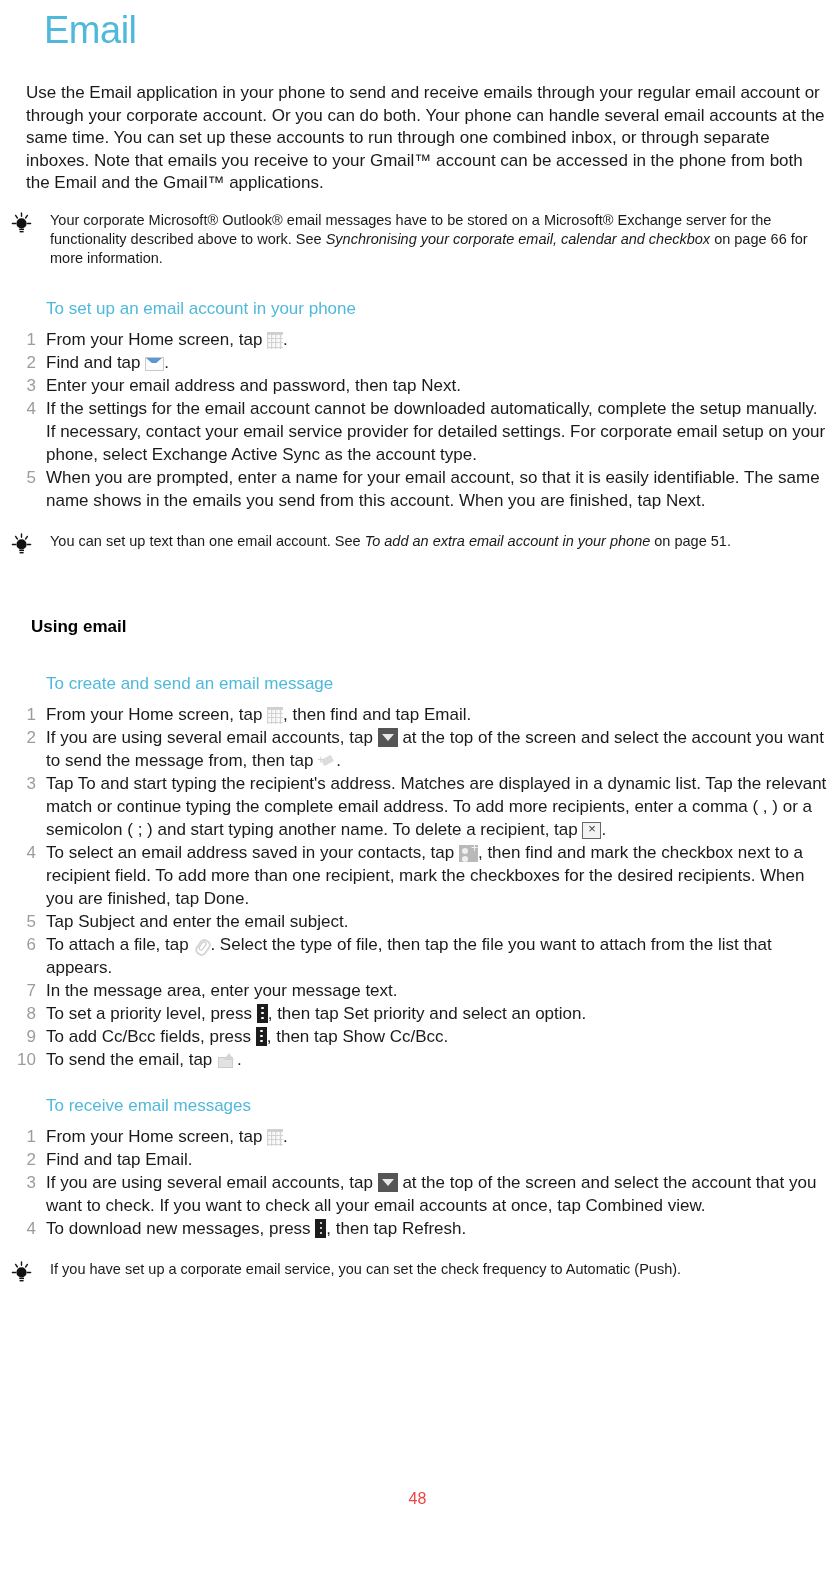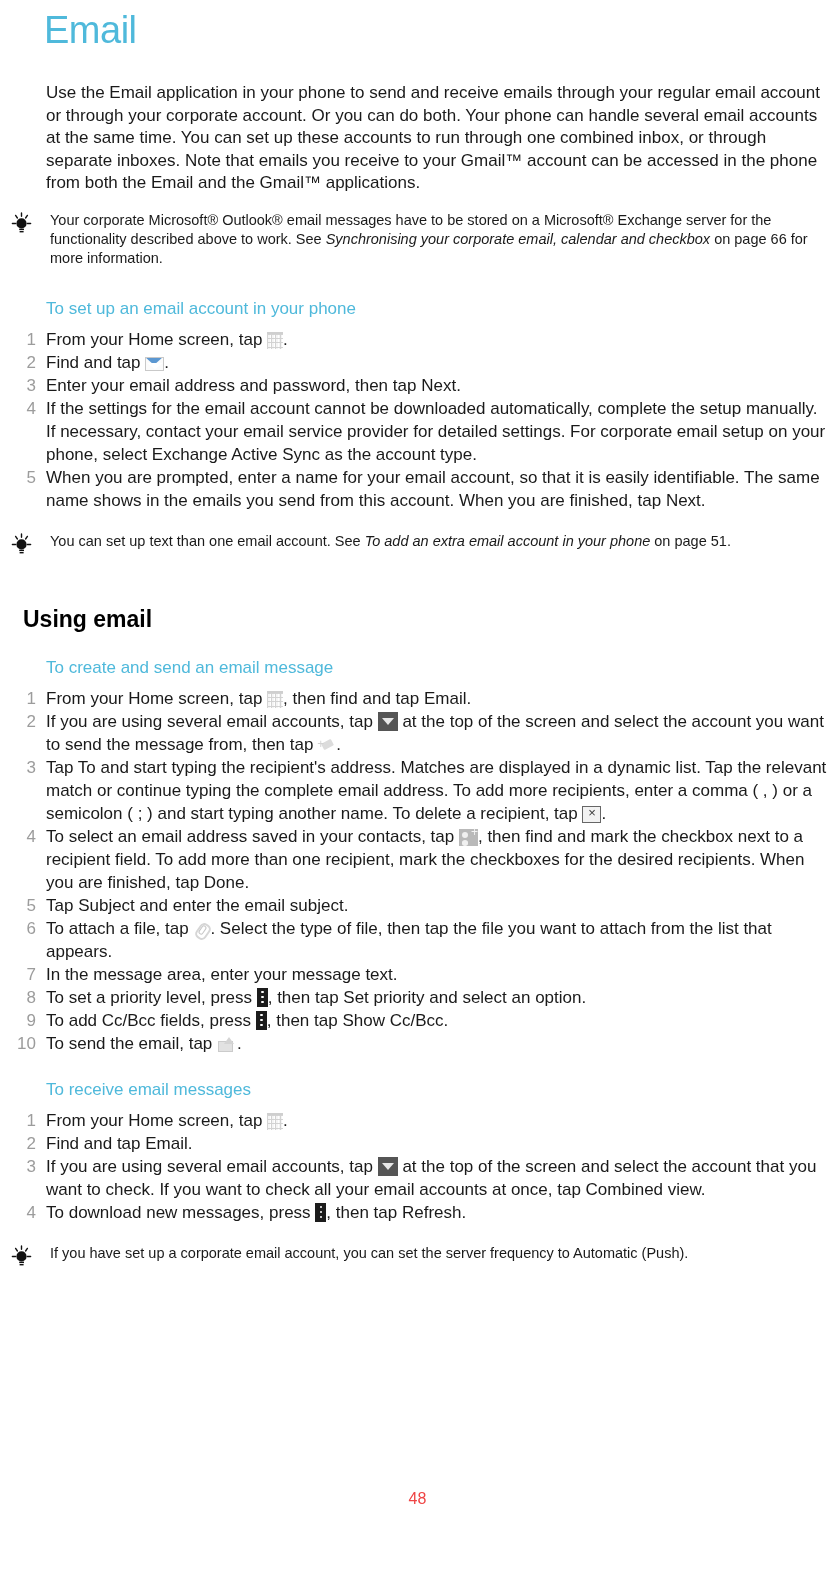--- a/index.html
+++ b/index.html
@@ -26,42 +26,42 @@
   .h1 {
     color: #4fb9db;
     font-size: 38px;
     font-weight: normal;
     letter-spacing: -0.5px;
     margin: 0;
     padding: 0 0 0 44px;
     line-height: 44px;
   }
   .h2 {
-    font-size: 23px;
+    font-size: 17px;
     font-weight: bold;
     color: #000;
-    margin: 0;
+    margin: 8px;
     padding: 0 0 0 23px;
     line-height: 28px;
   }
   .h3 {
     color: #4fb9db;
     font-size: 17px;
     font-weight: normal;
     margin: 0;
     padding: 0 2px 0 46px;
     line-height: 22px;
   }
 
   
   .intro {
     font-size: 17px;
     line-height: 22.5px;
     margin: 0;
-    padding: 0 6px 0 46px;
+    padding: 0 6px 0 26px;
   }
 
   
   .tip {
     position: relative;
     font-size: 14.5px;
     line-height: 19px;
     padding-left: 50px;
     padding-right: 10px;
   }
@@ -473,18 +473,18 @@
           <line x1="7.6" y1="3.4" x2="9.4" y2="6.0"></line>
           <line x1="19.4" y1="3.4" x2="17.6" y2="6.0"></line>
           <line x1="4.4" y1="11.5" x2="7.6" y2="11.5"></line>
           <line x1="22.6" y1="11.5" x2="19.4" y2="11.5"></line>
         </g>
         <circle cx="13.5" cy="11.4" r="5.1" fill="#111"></circle>
         <rect x="11.2" y="16.6" width="4.8" height="1.5" fill="#111"></rect>
         <rect x="11.6" y="19.0" width="4.0" height="1.4" fill="#111"></rect>
       </svg>
     </span>
-    <span>If you have set up a corporate email account, you can set the server frequency to </span><b>Automatic (Push)</b><span>.</span>
+    <span>If you have set up a corporate email service, you can set the check frequency to </span><b>Automatic (Push)</b><span>.</span>
   </div>
 
   <div class="pagenum">48</div>
 
 </div>
 
 </body></html>

